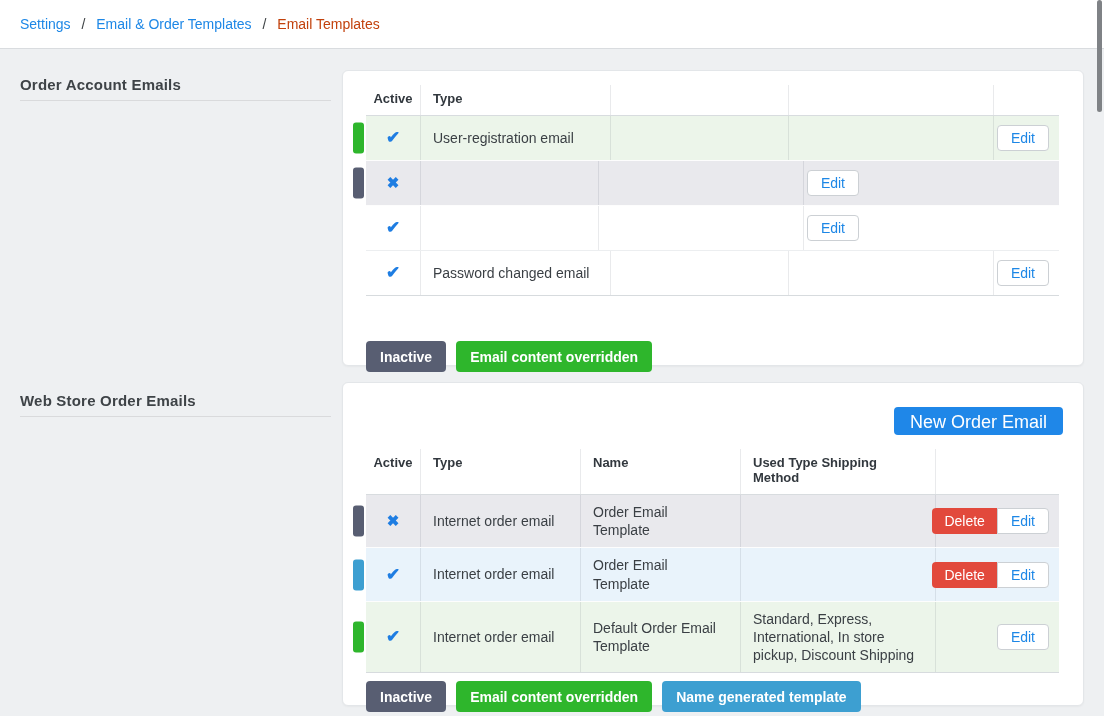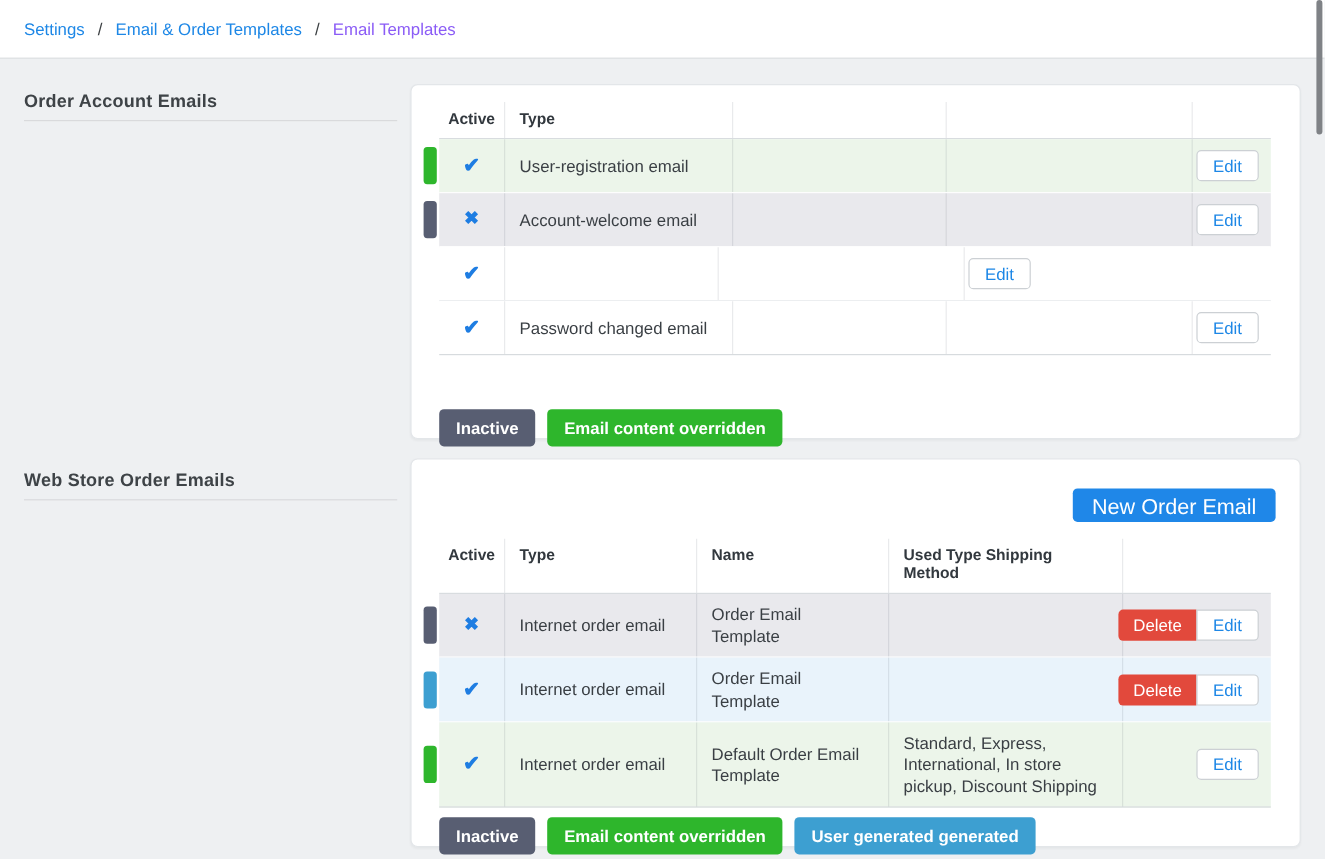--- a/index.html
+++ b/index.html
@@ -4,21 +4,21 @@
 <style>
   * { margin:0; padding:0; box-sizing:border-box; }
   html,body { width:1104px; height:716px; overflow:hidden; }
   body { background:#eef0f2; font-family:"Liberation Sans", sans-serif; position:relative; }
 
   .topbar { position:absolute; left:0; top:0; width:1104px; height:49px; background:#fff;
             border-bottom:1px solid #d9dcdf; display:flex; align-items:center; padding-left:20px; z-index:2; }
   .crumb { font-size:14px; }
   .crumb a { text-decoration:none; cursor:pointer; }
   .crumb-sep { color:#3c4043; margin:0 7px; }
-  .crumb-current { color:#8b5cf6;margin-top:27px; }
+  .crumb-current { color:#c2410c;margin-top:27px; }
 
   .section-title { position:absolute; left:20px; font-size:15px; font-weight:bold; color:#3e4347; letter-spacing:.2px; }
   .section-rule { position:absolute; left:20px; width:311px; height:1px; background:#d9dadc; }
 
   .card { position:absolute; left:342px; width:742px; background:#fff; border:1px solid #e3e6e9;
           border-radius:6px; box-shadow:0 1px 2px rgba(0,0,0,0.04); }
 
   .tbl { position:absolute; left:23px; width:693px; }
   .thead { display:flex; border-bottom:1px solid #d8dcdf; }
   .th { font-size:13px; font-weight:bold; color:#32383e; padding:6px 12px 9px 12px; }
@@ -89,21 +89,20 @@
           <div class="cell vline" style="width: 205px;"></div>
           <div class="cell actions" style="width: 65px;">
             <div><button class="btn btn-edit">Edit</button></div>
           </div>
         </div>
         <div class="trow bg-gray" style="min-height: 45px;">
           <span class="accent" style="background: rgb(88, 94, 114);"></span>
           <div class="cell vline center" style="width: 55px;">
             <span class="icon-x" style="color: rgb(30, 125, 226);">✖</span>
           </div>
-          <div class="cell vline" style="width: 190px;">Account-welcome email</div>
           <div class="cell vline" style="width: 178px;"></div>
           <div class="cell vline" style="width: 205px;"></div>
           <div class="cell actions" style="width: 65px;">
             <div><button class="btn btn-edit">Edit</button></div>
           </div>
         </div>
         <div class="trow bg-white" style="min-height: 45px;">
           <div class="cell vline center" style="width: 55px;">
             <span class="icon-check" style="color: rgb(30, 125, 226);">✔</span>
           </div>
@@ -186,17 +185,17 @@
           <div class="cell vline" style="width: 195px;">Standard, Express, International, In store pickup, Discount Shipping</div>
           <div class="cell actions" style="width: 123px;">
             <div><button class="btn btn-edit">Edit</button></div>
           </div>
         </div>
       </div>
     </div>
   <div class="legend" style="top:266px;" id="legend2">
       <span class="badge" style="background: rgb(88, 94, 114);">Inactive</span>
       <span class="badge" style="background: rgb(46, 182, 44);">Email content overridden</span>
-      <span class="badge" style="background: rgb(61, 159, 209);">User generated generated</span>
+      <span class="badge" style="background: rgb(61, 159, 209);">Name generated template</span>
     </div>
 </div>
 
 <div class="scroll-thumb"></div>
 
 </body></html>

